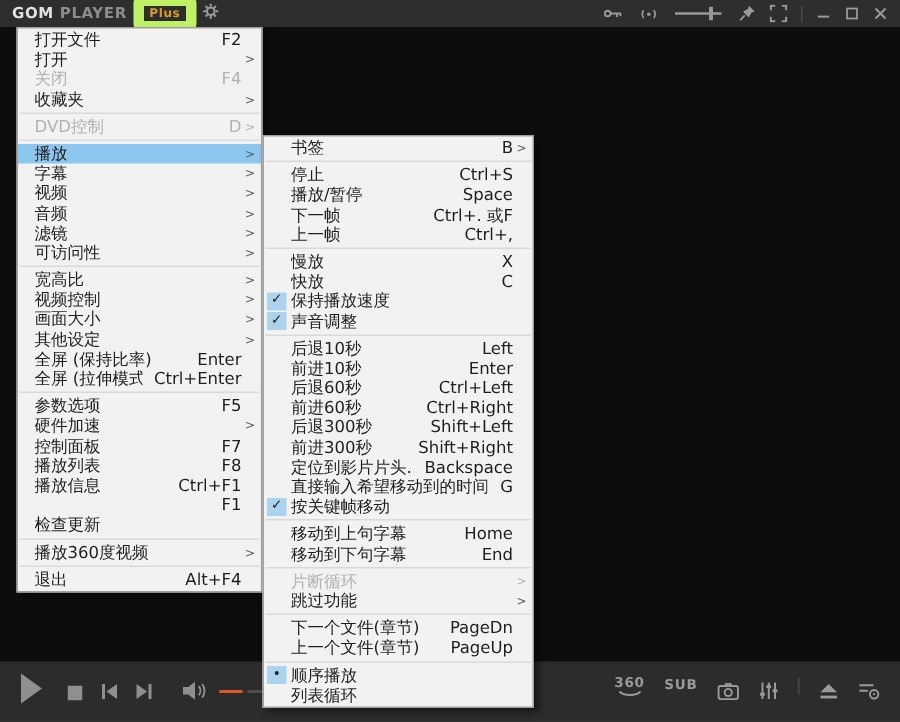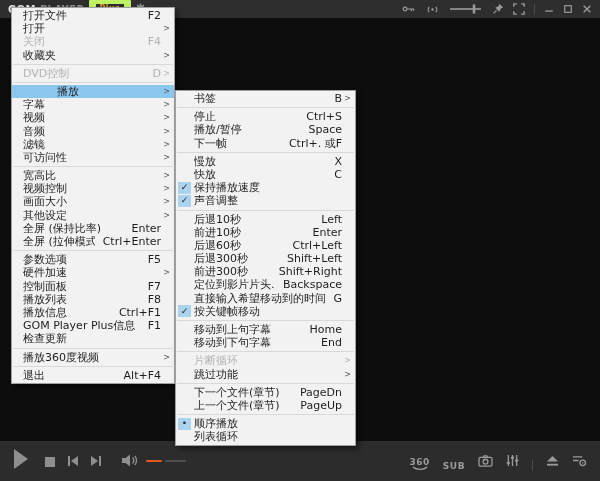--- a/index.html
+++ b/index.html
@@ -21,37 +21,37 @@
   .video-area{position:absolute;top:18px;left:0;right:0;bottom:40px;background:#0d0d0d;}
   
   .bottombar{position:absolute;left:0;right:0;bottom:0;height:40px;background:#2c2c2c;
     display:flex;align-items:center;z-index:4;}
   .ctl-left{display:flex;align-items:center;padding-left:13px;}
   .ctl-left .sp{display:inline-block;}
   .vol-track{display:flex;align-items:center;margin-left:8px;}
   .vol-fill{width:16px;height:2px;background:#e25822;border-radius:1px;}
   .vol-gap{width:3px;height:2px;}
   .vol-rest{width:21px;height:2px;background:#4e4e4e;}
-  .ctl-right{margin-left:auto;display:flex;align-items:flex-end;gap:13px;padding-right:13px;color:#9a9a9a;}
+  .ctl-right{margin-left:auto;display:flex;align-items:flex-start;gap:13px;padding-right:13px;color:#9a9a9a;}
   .txt-btn{font-size:9px;font-weight:bold;color:#9a9a9a;letter-spacing:.5px;}
   .i360{display:flex;flex-direction:column;align-items:center;line-height:8px;}
   
   .menu{position:absolute;background:#f2f2f2;border:1px solid #a0a0a0;
     box-shadow:3px 3px 5px rgba(0,0,0,.45);font-size:11px;color:#1e1e1e;z-index:10;padding:1px 0;}
-  .main-menu{left:11px;top:7px;width:164px;}
+  .main-menu{left:11px;top:18px;width:164px;}
   .sub-menu{left:175px;top:90px;width:181px;z-index:11;}
   .mi{height:13.2px;line-height:13.2px;display:flex;align-items:center;overflow:hidden;white-space:nowrap;}
   .mi .lbl{overflow:hidden;text-overflow:clip;}
   .main-menu .mi .lbl{margin-left:11px;}
   .sub-menu .mi .gut{width:13px;height:12px;margin-left:2px;margin-right:3px;flex:0 0 auto;
     display:flex;align-items:center;justify-content:center;font-size:9px;color:#222;}
   .sub-menu .mi .gut.on{background:#abd3ee;}
   .mi .sc{margin-left:auto;padding-left:8px;color:#1e1e1e;flex:0 0 auto;}
   .mi .arr{width:13px;padding-right:4px;text-align:right;color:#555;font-size:8px;flex:0 0 auto;}
-  .mi.hl{background:#8cc7f0;padding-left:34px;}
+  .mi.hl{background:#8cc7f0;}
   .mi.dis .lbl,.mi.dis .sc,.mi.dis .arr{color:#b2b2b2;}
   .msep{height:1px;background:#d9d9d9;margin:2px 1px;}
 </style>
 </head>
 <body>
 
 <div class="window">
 
   <div class="titlebar">
     <div class="logo">
@@ -300,21 +300,20 @@
         <span class="lbl">播放列表</span>
         <span class="sc">F8</span>
         <span class="arr"></span>
       </div>
       <div class="mi">
         <span class="lbl">播放信息</span>
         <span class="sc">Ctrl+F1</span>
         <span class="arr"></span>
       </div>
       <div class="mi">
-        <span class="lbl">GOM Player Plus信息</span>
         <span class="sc">F1</span>
         <span class="arr"></span>
       </div>
       <div class="mi">
         <span class="lbl">检查更新</span>
         <span class="sc"></span>
         <span class="arr"></span>
       </div>
       <div class="msep"></div>
       <div class="mi">
@@ -349,20 +348,26 @@
         <span class="lbl">播放/暂停</span>
         <span class="sc">Space</span>
         <span class="arr"></span>
       </div>
       <div class="mi">
         <span class="gut"></span>
         <span class="lbl">下一帧</span>
         <span class="sc">Ctrl+. 或F</span>
         <span class="arr"></span>
       </div>
+      <div class="mi">
+        <span class="gut"></span>
+        <span class="lbl">上一帧</span>
+        <span class="sc">Ctrl+,</span>
+        <span class="arr"></span>
+      </div>
       <div class="msep"></div>
       <div class="mi">
         <span class="gut"></span>
         <span class="lbl">慢放</span>
         <span class="sc">X</span>
         <span class="arr"></span>
       </div>
       <div class="mi">
         <span class="gut"></span>
         <span class="lbl">快放</span>
@@ -395,20 +400,26 @@
         <span class="arr"></span>
       </div>
       <div class="mi">
         <span class="gut"></span>
         <span class="lbl">后退60秒</span>
         <span class="sc">Ctrl+Left</span>
         <span class="arr"></span>
       </div>
       <div class="mi">
         <span class="gut"></span>
+        <span class="lbl">前进60秒</span>
+        <span class="sc">Ctrl+Right</span>
+        <span class="arr"></span>
+      </div>
+      <div class="mi">
+        <span class="gut"></span>
         <span class="lbl">后退300秒</span>
         <span class="sc">Shift+Left</span>
         <span class="arr"></span>
       </div>
       <div class="mi">
         <span class="gut"></span>
         <span class="lbl">前进300秒</span>
         <span class="sc">Shift+Right</span>
         <span class="arr"></span>
       </div>

